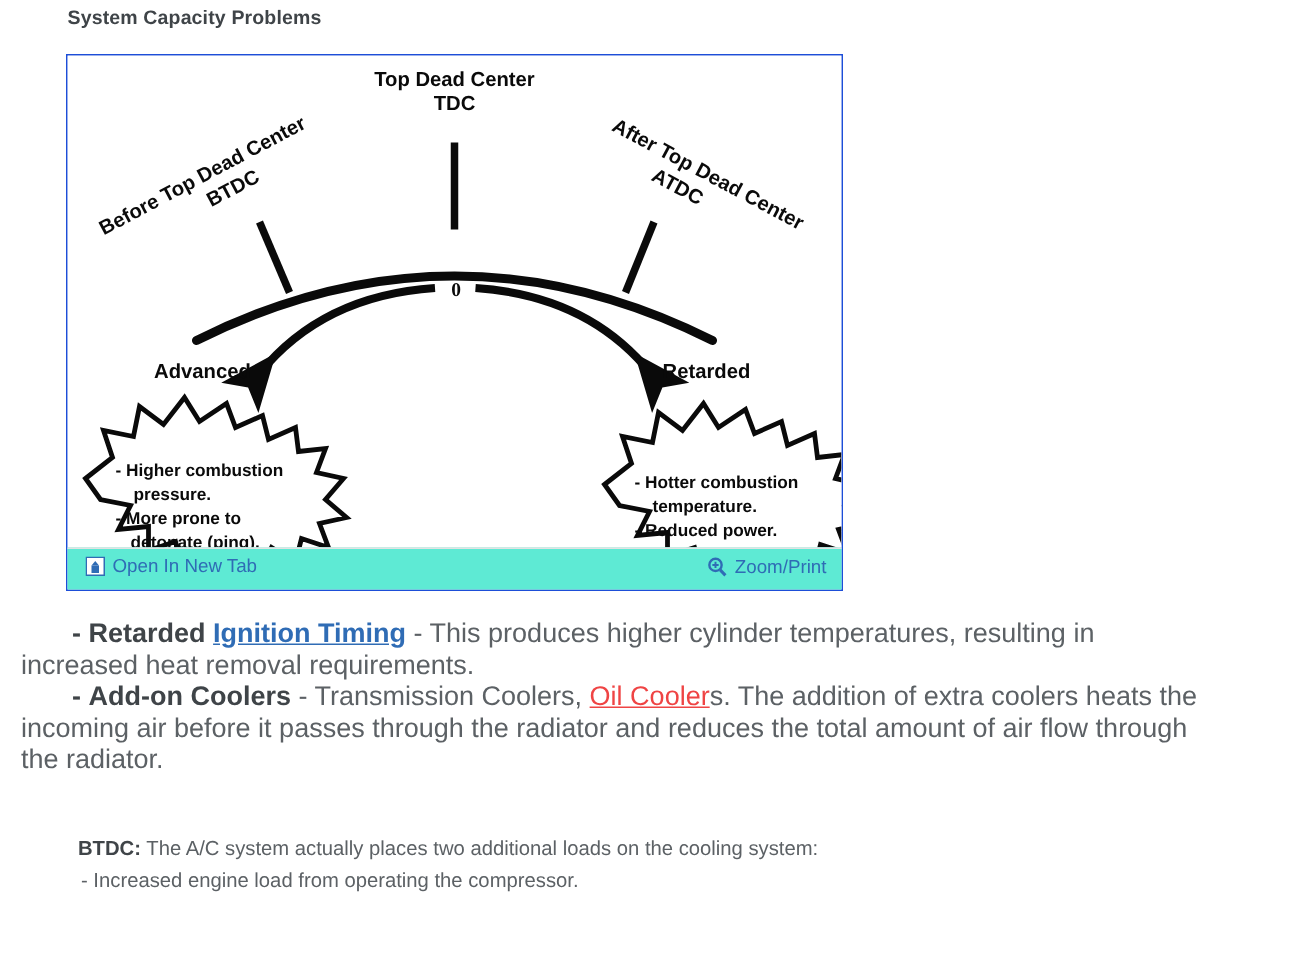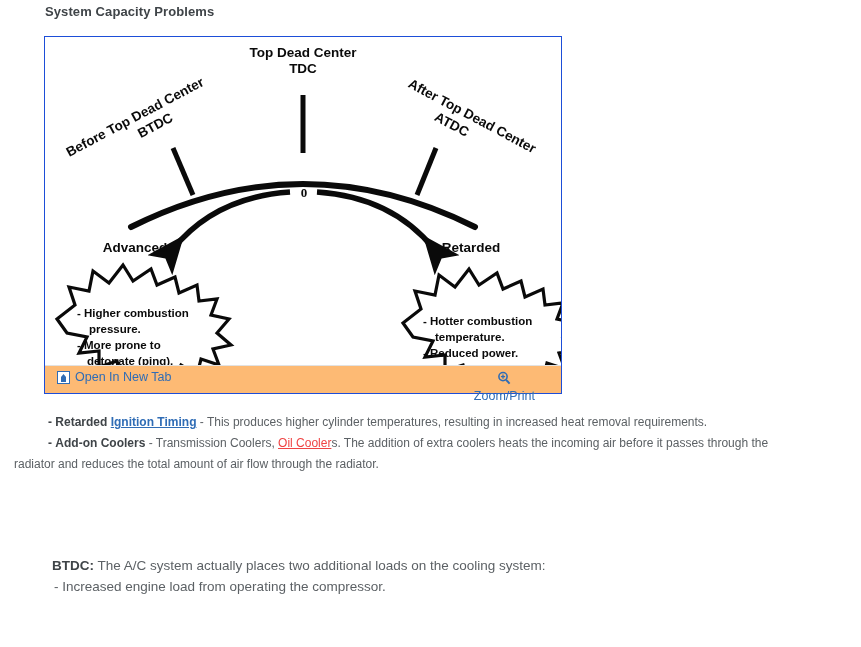--- a/index.html
+++ b/index.html
@@ -49,48 +49,48 @@
   }
   #figure-canvas svg { display: block; }
 
   
   #figure-toolbar {
     position: absolute;
     left: 0;
     bottom: 0;
     width: 516px;
     height: 28px;
-    background: #fdba74;
+    background: #5eead4;
     border-top: 1px solid #e2e2e2;
     box-sizing: border-box;
   }
   .tool-link {
     position: absolute;
     top: 5px;
     display: flex;
     align-items: center;
     gap: 5px;
     color: #2f6cb5;
     font-size: 12.5px;
     cursor: pointer;
     text-decoration: none;
     white-space: nowrap;
   }
   #open-new-tab-link { left: 12px; }
-  #zoom-print-link   { right: 26px; flex-direction: column; }
+  #zoom-print-link   { right: 10px; }
   .tool-link .tool-icon { display: inline-block; line-height: 0; }
   .tool-link .tool-label { line-height: 1; }
 
   
   #article-body {
     position: absolute;
     left: 14px;
     top: 412px;
     width: 790px;
-    font-size: 12px;
+    font-size: 18px;
     line-height: 21px;
     color: #5c6165;
   }
   #article-body p { margin: 0; }
   .indent-para { text-indent: 34px; }
   .b { font-weight: bold; color: #3f4448; }
   .lnk { color: #ef4444; text-align: right; }
   .lnk-b { color: #2f6cb5; font-weight: bold; }
 
   #note-block {

